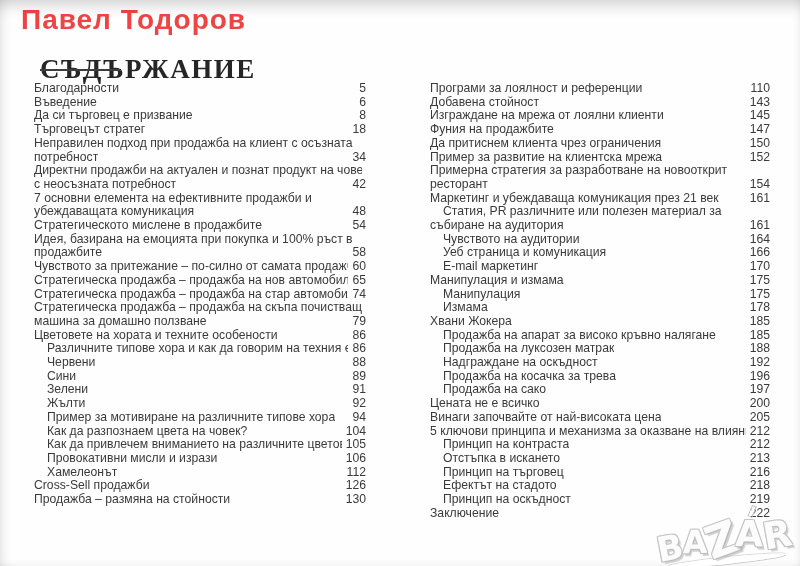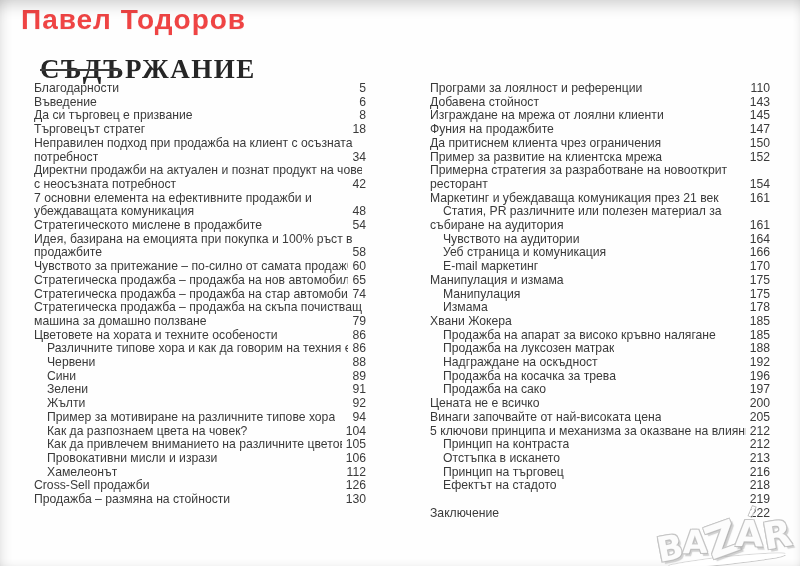--- a/index.html
+++ b/index.html
@@ -327,20 +327,21 @@
     </div>
     <div class="row">
       <span class="t ind1">Принцип на търговец</span>
       <span class="p">216</span>
     </div>
     <div class="row">
       <span class="t ind1">Ефектът на стадото</span>
       <span class="p">218</span>
     </div>
     <div class="row">
+      <span class="t ind1">Принцип на оскъдност</span>
       <span class="p">219</span>
     </div>
     <div class="row">
       <span class="t">Заключение</span>
       <span class="p">222</span>
     </div>
   </div>
 
 <div class="bazar-swoosh"></div>
 

